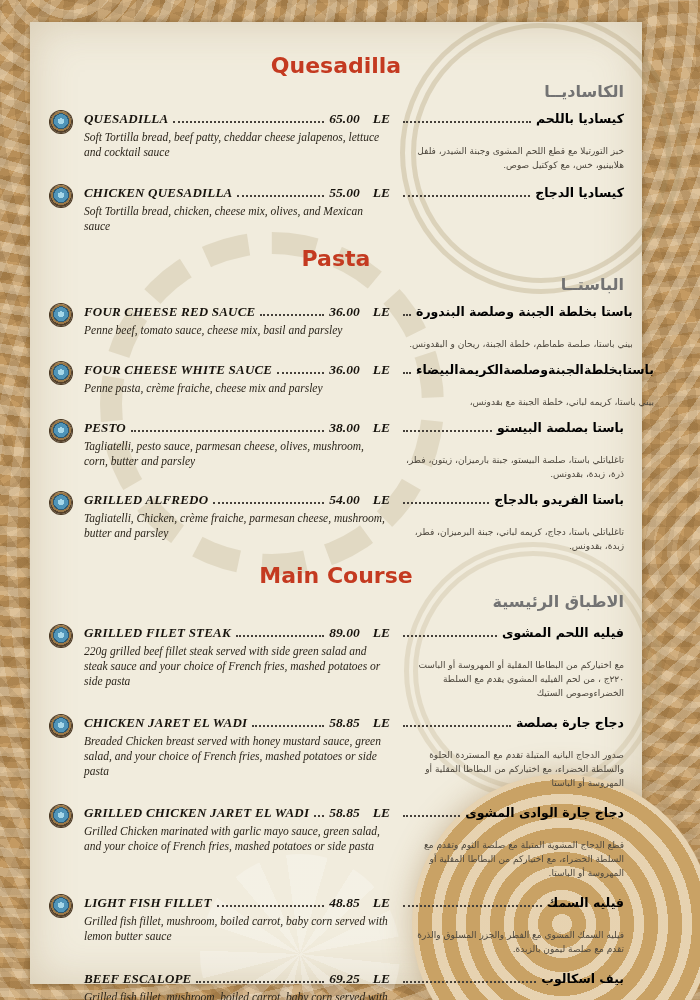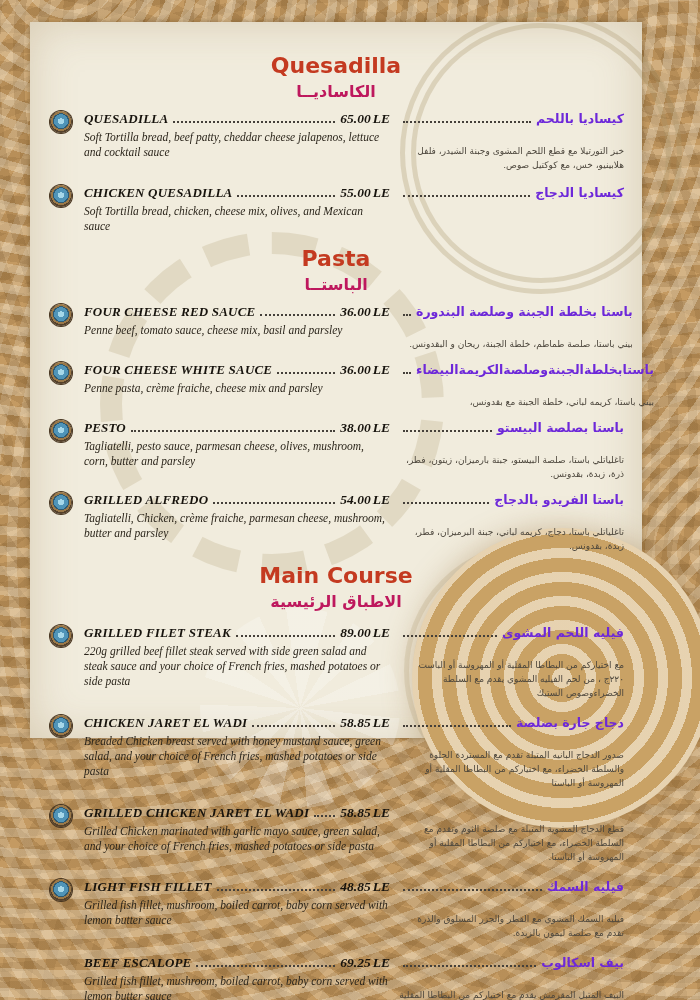--- a/index.html
+++ b/index.html
@@ -8,21 +8,21 @@
     font-family:"Liberation Serif",serif;
     background-color:#c49a62;
     background-image:
       repeating-radial-gradient(circle at 10% -3%, rgba(255,246,226,.28) 0 9px, rgba(0,0,0,0) 9px 20px),
       repeating-radial-gradient(circle at 96% 6%, rgba(120,85,40,.22) 0 11px, rgba(0,0,0,0) 11px 24px),
       repeating-radial-gradient(circle at -2% 45%, rgba(120,85,40,.18) 0 9px, rgba(0,0,0,0) 9px 19px),
       repeating-radial-gradient(circle at 103% 55%, rgba(255,246,226,.22) 0 10px, rgba(0,0,0,0) 10px 22px),
       repeating-radial-gradient(circle at 55% 103%, rgba(120,85,40,.16) 0 10px, rgba(0,0,0,0) 10px 21px);
   }
   .page{
-    position:absolute;left:30px;top:22px;width:612px;height:716px;
+    position:absolute;left:30px;top:22px;width:612px;height:962px;
     background:#f1ecdd;
     box-shadow:inset 0 0 46px rgba(150,120,70,.28), 0 0 6px rgba(60,40,10,.35);
     box-sizing:border-box;padding:30px 18px 0 18px;
   }
   
   .wm{position:absolute;border-radius:50%;pointer-events:none;}
   .wm-ring-top{right:-40px;top:-10px;width:250px;height:250px;border:16px double rgba(170,150,105,.30);}
   .wm-mandala-mid{left:70px;top:210px;width:300px;height:300px;border:22px dashed rgba(170,150,105,.22);}
   .wm-ring-right{right:-20px;top:520px;width:230px;height:230px;border:14px double rgba(170,150,105,.20);}
   .wm-flower-bl{left:170px;bottom:-70px;width:200px;height:200px;
@@ -30,44 +30,44 @@
     opacity:.45;}
   .wm-blob-br{right:-70px;bottom:-90px;width:300px;height:300px;background:#c9a265;
     background-image:repeating-radial-gradient(circle at 50% 50%, rgba(255,250,238,.55) 0 10px, rgba(0,0,0,0) 10px 24px);
     box-shadow:0 0 30px rgba(150,110,55,.4);}
   .content{position:relative;z-index:2;}
 
   .sec-head{text-align:center;margin:2px 0 9px 0;}
   .sec-pasta .sec-head{margin-top:8px;}
   .sec-main-course .sec-head{margin-top:0;margin-bottom:12px;}
   .sec-title-en{margin:0;font:600 22px/1.12 "DejaVu Sans",sans-serif;color:#c43a20;}
-  .sec-title-ar{margin:2px 0 0 0;font:700 16px/1.35 "DejaVu Sans",sans-serif;color:#be185d;direction:rtl;}
+  .sec-title-ar{margin:2px 0 0 0;font:700 16px/1.35 "DejaVu Sans",sans-serif;color:#737373;direction:rtl;text-align:right;}
 
   .menu-item{display:grid;grid-template-columns:342px 1fr;column-gap:8px;margin-bottom:13px;}
   .sec-pasta .menu-item{margin-bottom:11px;}
   .sec-main-course .menu-item{margin-bottom:15px;}
 
   .col-en{display:flex;align-items:flex-start;}
   .badge{
     width:22px;height:22px;border-radius:50%;flex:0 0 22px;margin:0 12px 0 2px;
     background:radial-gradient(circle at 50% 46%, #a6d8ea 0 3px, #4f94b8 3px 7px, #2f5a72 7px 8px, #9a7848 8px 10px, #54402a 10px);
     box-shadow:0 0 0 1px #463télé;
     box-shadow:0 0 0 1px #46341f;
   }
   .badge.hidden{visibility:hidden;}
   .en-text{flex:1;min-width:0;}
   .name-row{display:flex;align-items:baseline;}
   .name{font:italic 700 13px/16px "Liberation Serif",serif;color:#17130d;letter-spacing:.2px;white-space:nowrap;}
   .lead{flex:1;min-width:8px;border-bottom:2px dotted #45403a;margin:0 5px 3px 5px;}
-  .price{font:italic 600 13.5px/16px "Liberation Serif",serif;color:#17130d;white-space:nowrap;display:flex;gap:2px;}
+  .price{font:italic 600 13.5px/16px "Liberation Serif",serif;color:#17130d;white-space:nowrap;display:flex;gap:13px;}
   .desc-en{margin:3px 0 0 0;font:italic 400 11.5px/15px "Liberation Serif",serif;color:#2b251b;}
 
   .col-ar{direction:rtl;}
   .name-row-ar{display:flex;align-items:baseline;}
-  .name-ar{font:700 12.5px/16px "DejaVu Sans",sans-serif;color:#6d28d9;white-space:nowrap;}
+  .name-ar{font:700 12.5px/16px "DejaVu Sans",sans-serif;color:#000000;white-space:nowrap;}
   .lead-ar{margin:0 5px 3px 5px;}
   .desc-ar{margin:17px 0 0 0;font:400 9px/14px "DejaVu Sans",sans-serif;color:#4c463c;text-align:right;}
 </style>
 </head>
 <body>
 
 <div class="page">
   <div class="wm wm-ring-top"></div>
   <div class="wm wm-mandala-mid"></div>
   <div class="wm wm-ring-right"></div>
@@ -296,20 +296,24 @@
           <span class="lead"></span>
           <span class="price">
             <span class="price-val">58.85</span>
             <span class="price-cur">LE</span>
           </span>
         </div>
         <p class="desc-en">Grilled Chicken marinated with garlic mayo sauce, green salad, and your choice of French fries, mashed potatoes or side pasta</p>
       </div>
     </div>
     <div class="col-ar">
+      <div class="name-row-ar">
+        <span class="name-ar">دجاج جارة الوادى المشوى</span>
+        <span class="lead lead-ar"></span>
+      </div>
       <p class="desc-ar">قطع الدجاج المشوية المتبلة مع صلصة الثوم وتقدم مع السلطة الخضراء، مع اختياركم من البطاطا المقلية أو المهروسة أو الباستا.</p>
     </div>
   </div>
 
   <div class="menu-item">
     <div class="col-en">
       <span class="badge"></span>
       <div class="en-text">
         <div class="name-row">
           <span class="name">LIGHT FISH FILLET</span>

